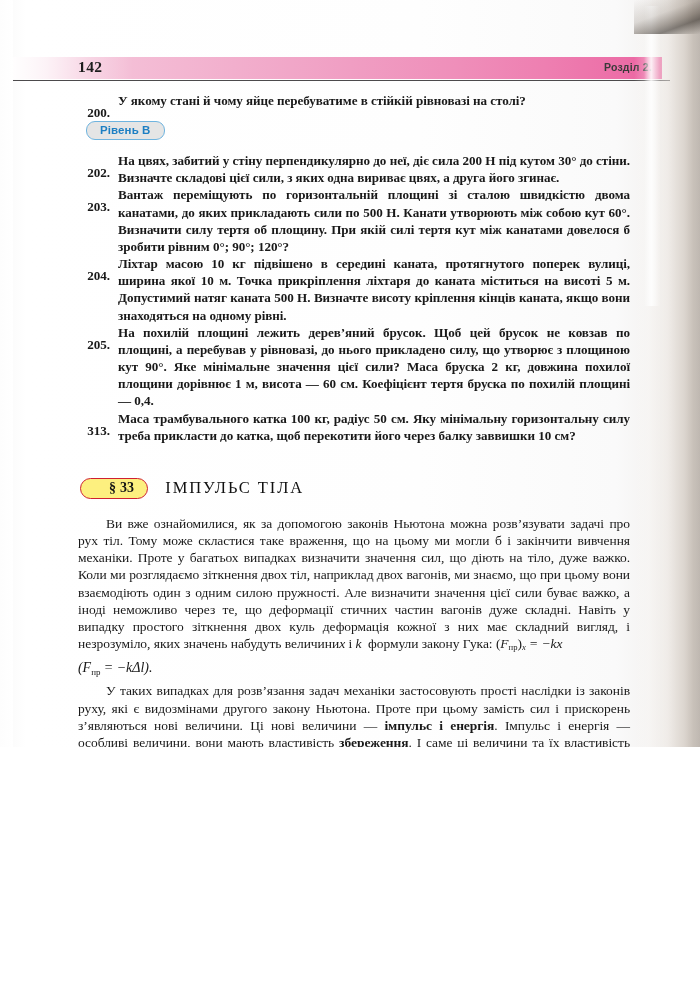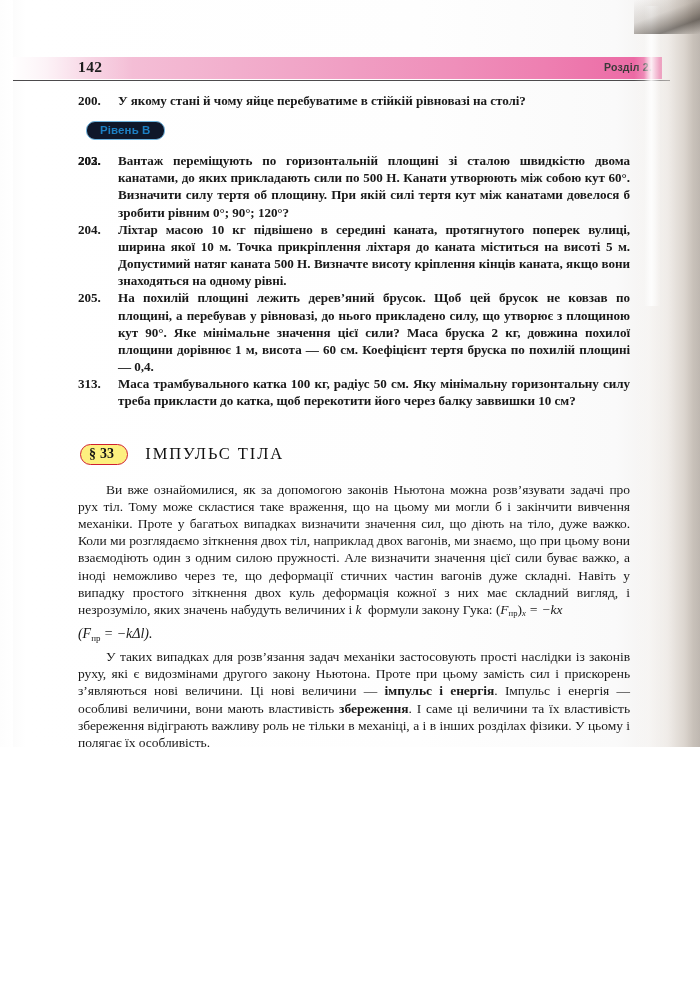--- a/index.html
+++ b/index.html
@@ -156,55 +156,56 @@
     line-height: 17.15px;
     text-align: justify;
     font-weight: 700;
     letter-spacing: -0.05px;
     margin-bottom: 0;
     font-family: "Liberation Serif", "DejaVu Serif", serif;
   }
   .ex .num {
     position: absolute;
     left: 0;
-    top: 0;
+    top: 12px;
     width: 32px;
+    text-align: right;
     font-weight: 700;
   }
   .ex.tight { text-align: left; }
 
   
   .level-badge-wrap {
     margin: 11px 0 12px 8px;
   }
   .level-badge {
     display: inline-block;
     padding: 2px 13px 3px 13px;
     border: 1.3px solid #6fb4df;
     border-radius: 9px;
     color: #1d7fc3;
     font-size: 11.5px;
     font-weight: 700;
     letter-spacing: 0.1px;
-    background: #0f172a;
+    background: #e5e5e5;
     font-family: "Liberation Sans", "DejaVu Sans", sans-serif;
   }
 
   
   .section-head {
     display: flex;
     align-items: center;
     margin: 34px 0 16px 2px;
   }
   .section-badge {
     display: inline-block;
     background: #fdf07f;
     border: 1.6px solid #cf2030;
     border-radius: 13px;
-    padding: 1px 13px 2px 8px;
+    padding: 1px 13px 2px 28px;
     font-size: 14px;
     font-weight: 700;
     color: #141414;
     letter-spacing: 0.2px;
     font-family: "Liberation Serif", "DejaVu Serif", serif;
   }
   .section-title {
     margin-left: 17px;
     font-size: 16.5px;
     font-weight: 400;
@@ -273,20 +274,21 @@
       </div>
     </div>
 
     <div class="level-badge-wrap">
       <span class="level-badge">Рівень В</span>
     </div>
 
     <div class="ex-list">
       <div class="ex">
         <span class="num">202.</span>
+        <span>На цвях, забитий у стіну перпендикулярно до неї, діє сила 200 Н під кутом 30° до стіни. Визначте складові цієї сили, з яких одна вириває цвях, а друга його згинає.</span>
       </div>
       <div class="ex">
         <span class="num">203.</span>
         <span>Вантаж переміщують по горизонтальній площині зі сталою швидкістю двома канатами, до яких прикладають сили по 500 Н. Канати утворюють між собою кут 60°. Визначити силу тертя об площину. При якій силі тертя кут між канатами довелося б зробити рівним 0°; 90°; 120°?</span>
       </div>
       <div class="ex">
         <span class="num">204.</span>
         <span>Ліхтар масою 10 кг підвішено в середині каната, протягнутого поперек вулиці, ширина якої 10 м. Точка прикріплення ліхтаря до каната міститься на висоті 5 м. Допустимий натяг каната 500 Н. Визначте висоту кріплення кінців каната, якщо вони знаходяться на одному рівні.</span>
       </div>
       <div class="ex">

